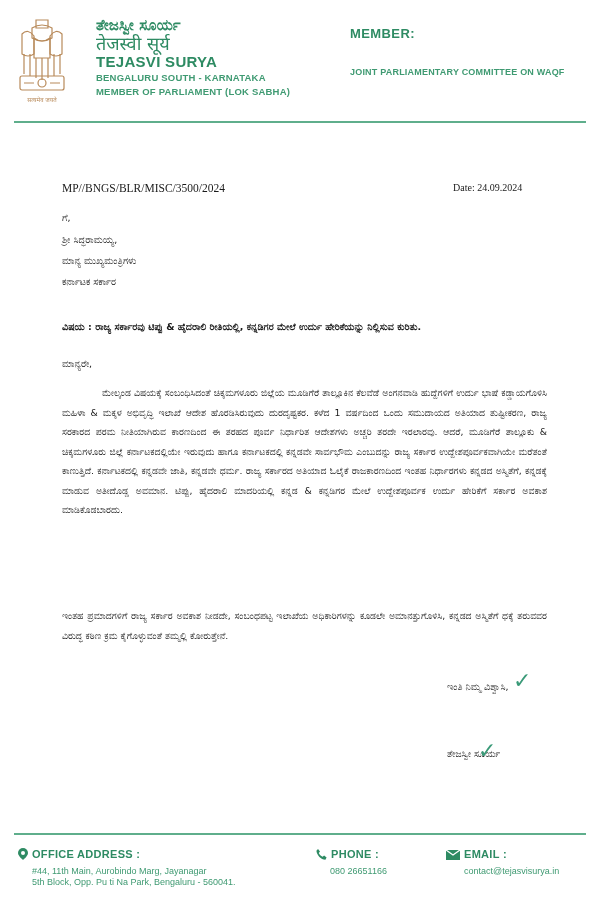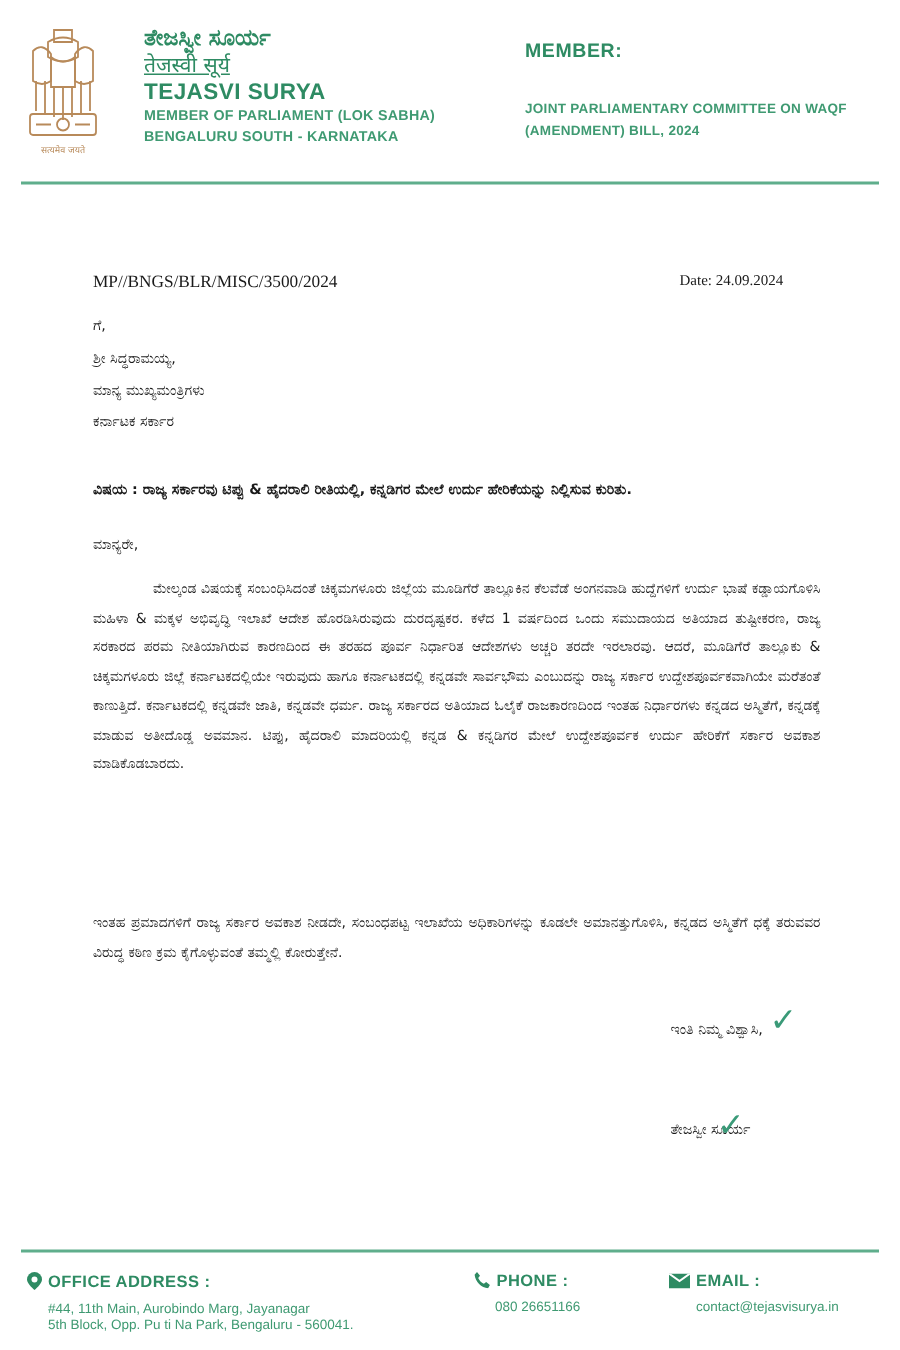--- a/index.html
+++ b/index.html
@@ -1,20 +1,20 @@
 <!DOCTYPE html>
 <html><head>
 <meta charset="utf-8">
 <style>
   html, body { margin: 0; padding: 0; background: #ffffff; }
   body { width: 600px; height: 900px; position: relative; overflow: hidden; font-family: "DejaVu Sans", sans-serif; color: #1a1a1a; }
   .emblem { position: absolute; left: 14px; top: 14px; width: 56px; height: 96px; }
   .hdr-left { position: absolute; left: 96px; top: 16px; }
   .name-kn { font-size: 15px; font-weight: bold; color: #2e8b63; line-height: 19px; }
-  .name-hi { font-size: 14px; color: #2e8b63; line-height: 18px; text-decoration: underline; }
+  .name-hi { font-size: 18px; color: #2e8b63; line-height: 18px; }
   .name-en { font-family: "Liberation Sans", sans-serif; font-size: 15px; font-weight: bold; color: #2e8b63; line-height: 18px; letter-spacing: 0.3px; }
   .sub { font-family: "Liberation Sans", sans-serif; font-size: 9.5px; font-weight: bold; color: #3f9a72; line-height: 14px; letter-spacing: 0.2px; }
   .hdr-right { position: absolute; left: 350px; top: 26px; }
   .member-title { font-family: "Liberation Sans", sans-serif; font-size: 13px; font-weight: bold; color: #2e8b63; letter-spacing: 0.4px; margin-bottom: 24px; }
   .member-line { font-family: "Liberation Sans", sans-serif; font-size: 9px; font-weight: bold; color: #3f9a72; line-height: 15px; letter-spacing: 0.2px; }
   .rule { position: absolute; left: 14px; right: 14px; height: 2px; background: #5fae8c; }
   .ref { position: absolute; left: 62px; top: 182px; font-family: "Liberation Serif", serif; font-size: 11.5px; }
   .date { position: absolute; left: 453px; top: 182px; font-family: "Liberation Serif", serif; font-size: 10px; }
   .addr { position: absolute; left: 62px; font-family: "DejaVu Sans", sans-serif; font-size: 9.5px; }
   .subject { position: absolute; left: 62px; top: 321px; width: 500px; font-size: 9.5px; font-weight: bold; white-space: nowrap; }
@@ -48,28 +48,27 @@
       <path d="M10 69 h10 M36 69 h10"></path>
     </g>
     <text x="28" y="88" font-size="6" fill="#b88a5a" text-anchor="middle" font-family="DejaVu Sans, sans-serif">सत्यमेव जयते</text>
   </svg>
 </div>
 
 <div class="hdr-left">
   <div class="name-kn">ತೇಜಸ್ವೀ ಸೂರ್ಯ</div>
   <div class="name-hi">तेजस्वी सूर्य</div>
   <div class="name-en">TEJASVI SURYA</div>
+  <div class="sub">BENGALURU SOUTH - KARNATAKA</div>
   <div class="sub">MEMBER OF PARLIAMENT (LOK SABHA)</div>
-  <div class="sub">BENGALURU SOUTH - KARNATAKA</div>
 </div>
 
 <div class="hdr-right">
   <div class="member-title">MEMBER:</div>
   <div class="member-line">JOINT PARLIAMENTARY COMMITTEE ON WAQF</div>
-  <div class="member-line">(AMENDMENT) BILL, 2024</div>
 </div>
 
 <div class="rule" style="top:121px;"></div>
 
 <div class="ref">MP//BNGS/BLR/MISC/3500/2024</div>
 <div class="date">Date: 24.09.2024</div>
 
 <div class="addr" style="top:212px;">ಗೆ,</div>
 <div class="addr" style="top:234px;">ಶ್ರೀ ಸಿದ್ಧರಾಮಯ್ಯ,</div>
 <div class="addr" style="top:255px;">ಮಾನ್ಯ ಮುಖ್ಯಮಂತ್ರಿಗಳು</div>

